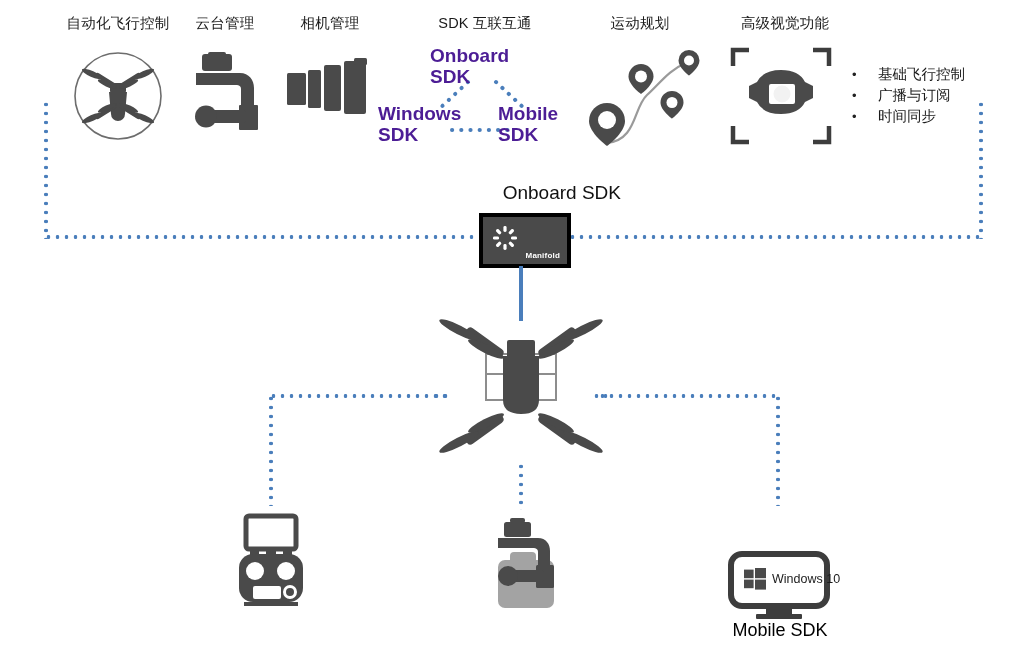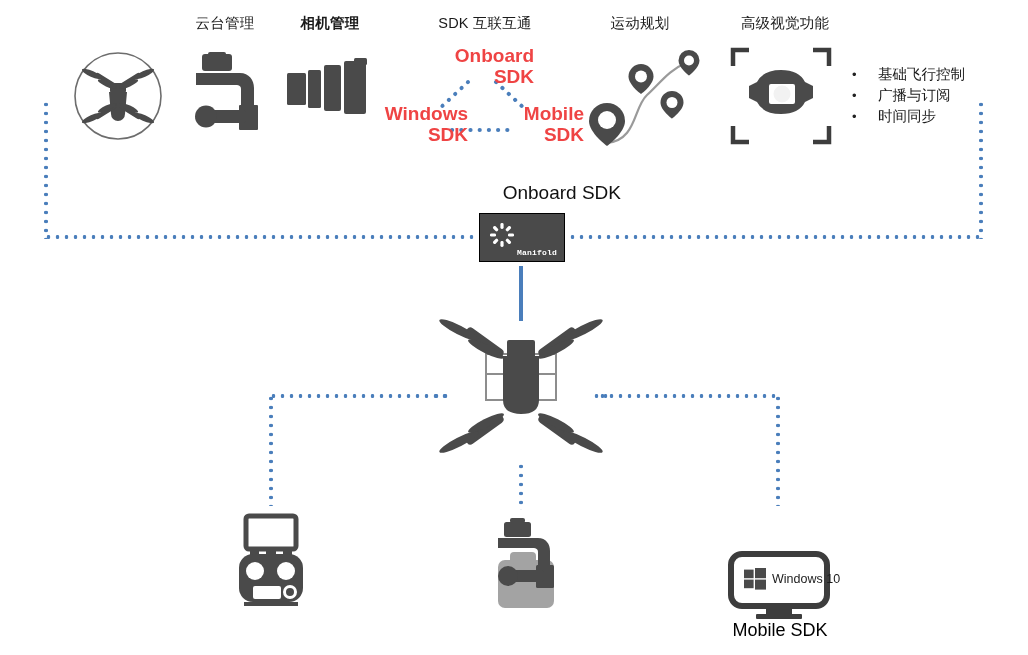--- a/index.html
+++ b/index.html
@@ -36,22 +36,22 @@
   }
   .cap-mid {
     font-size: 19px;
     color: #111111;
     text-align: center;
     white-space: nowrap;
   }
   .sdk-word {
     font-size: 19px;
     font-weight: bold;
-    color: #ef4444;
-    text-align: right;
+    color: #4c1d95;
+    text-align: left;
     line-height: 1.08;
     white-space: nowrap;
   }
   .bullet-list {
     font-size: 14.5px;
     color: #1a1a1a;
     line-height: 21px;
   }
   .bullet-row { display: flex; align-items: baseline; white-space: nowrap; }
   .bullet-dot {
@@ -76,22 +76,21 @@
     background-size: 4px 9px;
     background-repeat: repeat-y;
     background-position: center 0;
   }
   .dot-diag { pointer-events: none; }
   .solid-v { background: #4a7ebb; }
 
   
   .manifold-box {
     background: #4a4a4a;
-    border: 1px solid #000000;
-    font-family: Liberation Mono, monospace;
+    border: 4px solid #000000;
   }
   .manifold-word {
     position: absolute;
     right: 7px;
     bottom: 4px;
     color: #ffffff;
     font-size: 8px;
     font-weight: bold;
     letter-spacing: .2px;
   }
@@ -100,22 +99,23 @@
     color: #1b1b1b;
     white-space: nowrap;
   }
   svg { display: block; overflow: visible; }
 </style>
 </head>
 <body>
 
 <div id="canvas">
 
+  <div class="abs cap-top" style="left:43px; top:14px; width:150px;">自动化飞行控制</div>
   <div class="abs cap-top" style="left:165px; top:14px; width:120px;">云台管理</div>
-  <div class="abs cap-top" style="left:270px; top:14px; width:120px;font-weight:bold;">相机管理</div>
+  <div class="abs cap-top" style="left:270px; top:14px; width:120px;">相机管理</div>
   <div class="abs cap-top" style="left:415px; top:14px; width:140px;">SDK 互联互通</div>
   <div class="abs cap-top" style="left:580px; top:14px; width:120px;">运动规划</div>
   <div class="abs cap-top" style="left:715px; top:14px; width:140px;">高级视觉功能</div>
 
   <div class="abs" style="left:72px; top:50px;">
     <svg width="92" height="92" viewBox="0 0 92 92">
       <circle cx="46" cy="46" r="43" fill="none" stroke="#6d6d6d" stroke-width="1.6"></circle>
       <g fill="#4a4a4a">
         <rect x="38" y="33" width="16" height="10" rx="2"></rect>
         <path d="M37 42 h18 l-2 22 a7 7 0 0 1 -14 0 z"></path>

